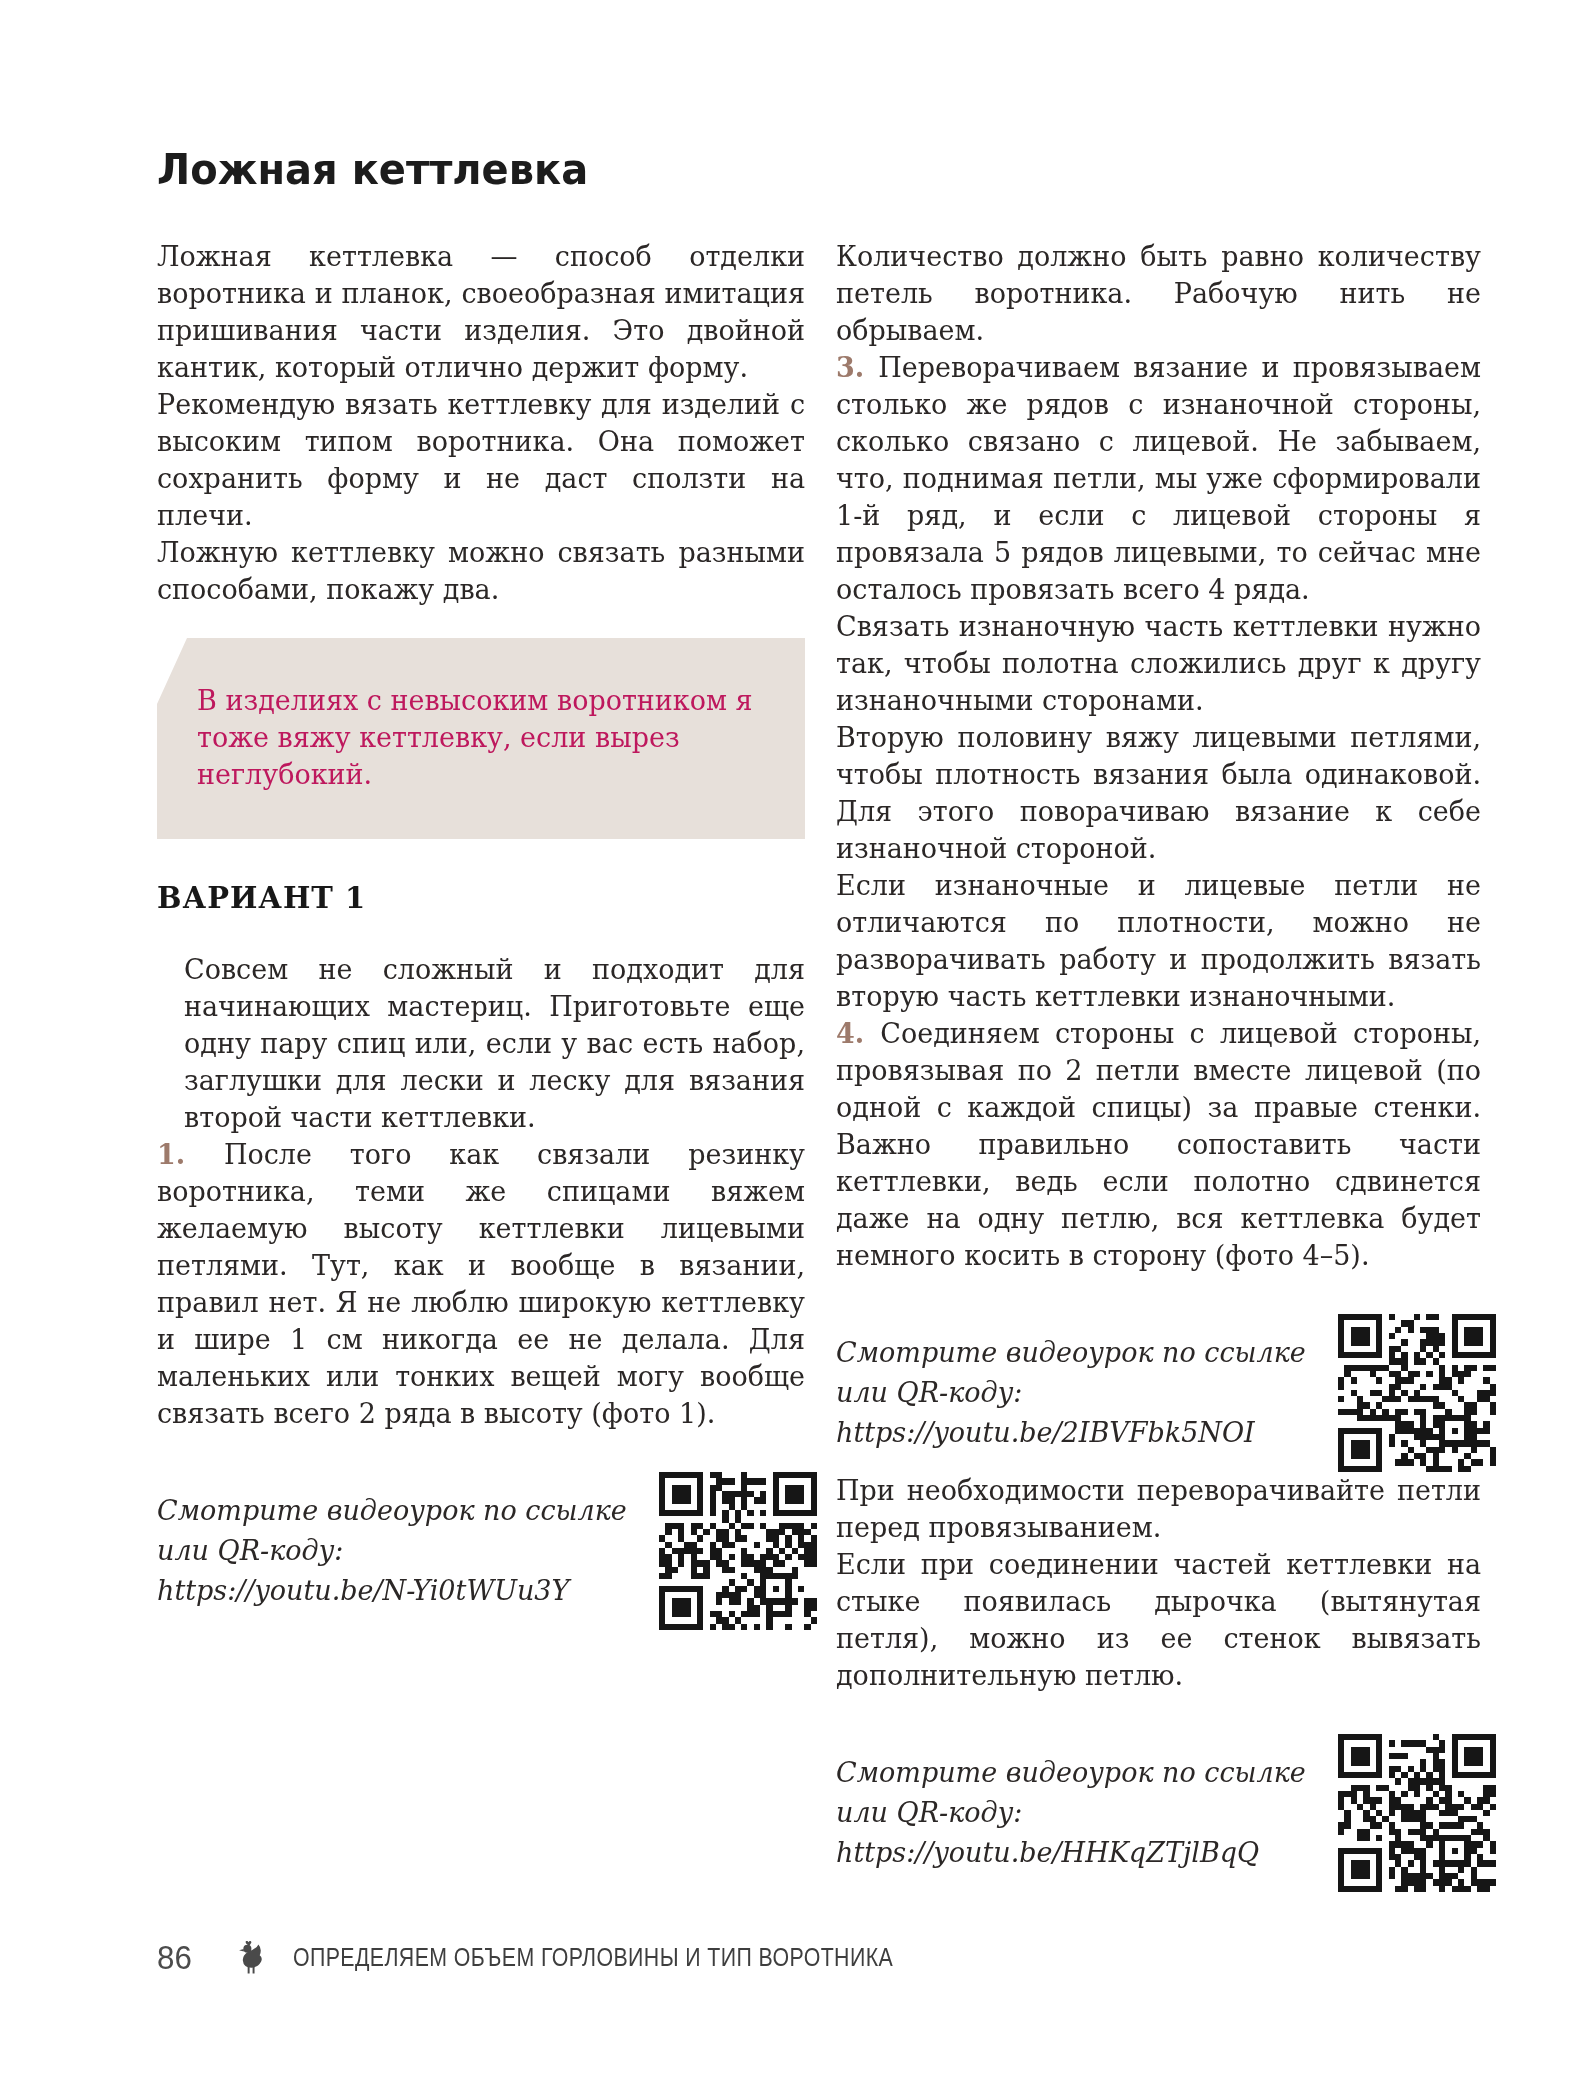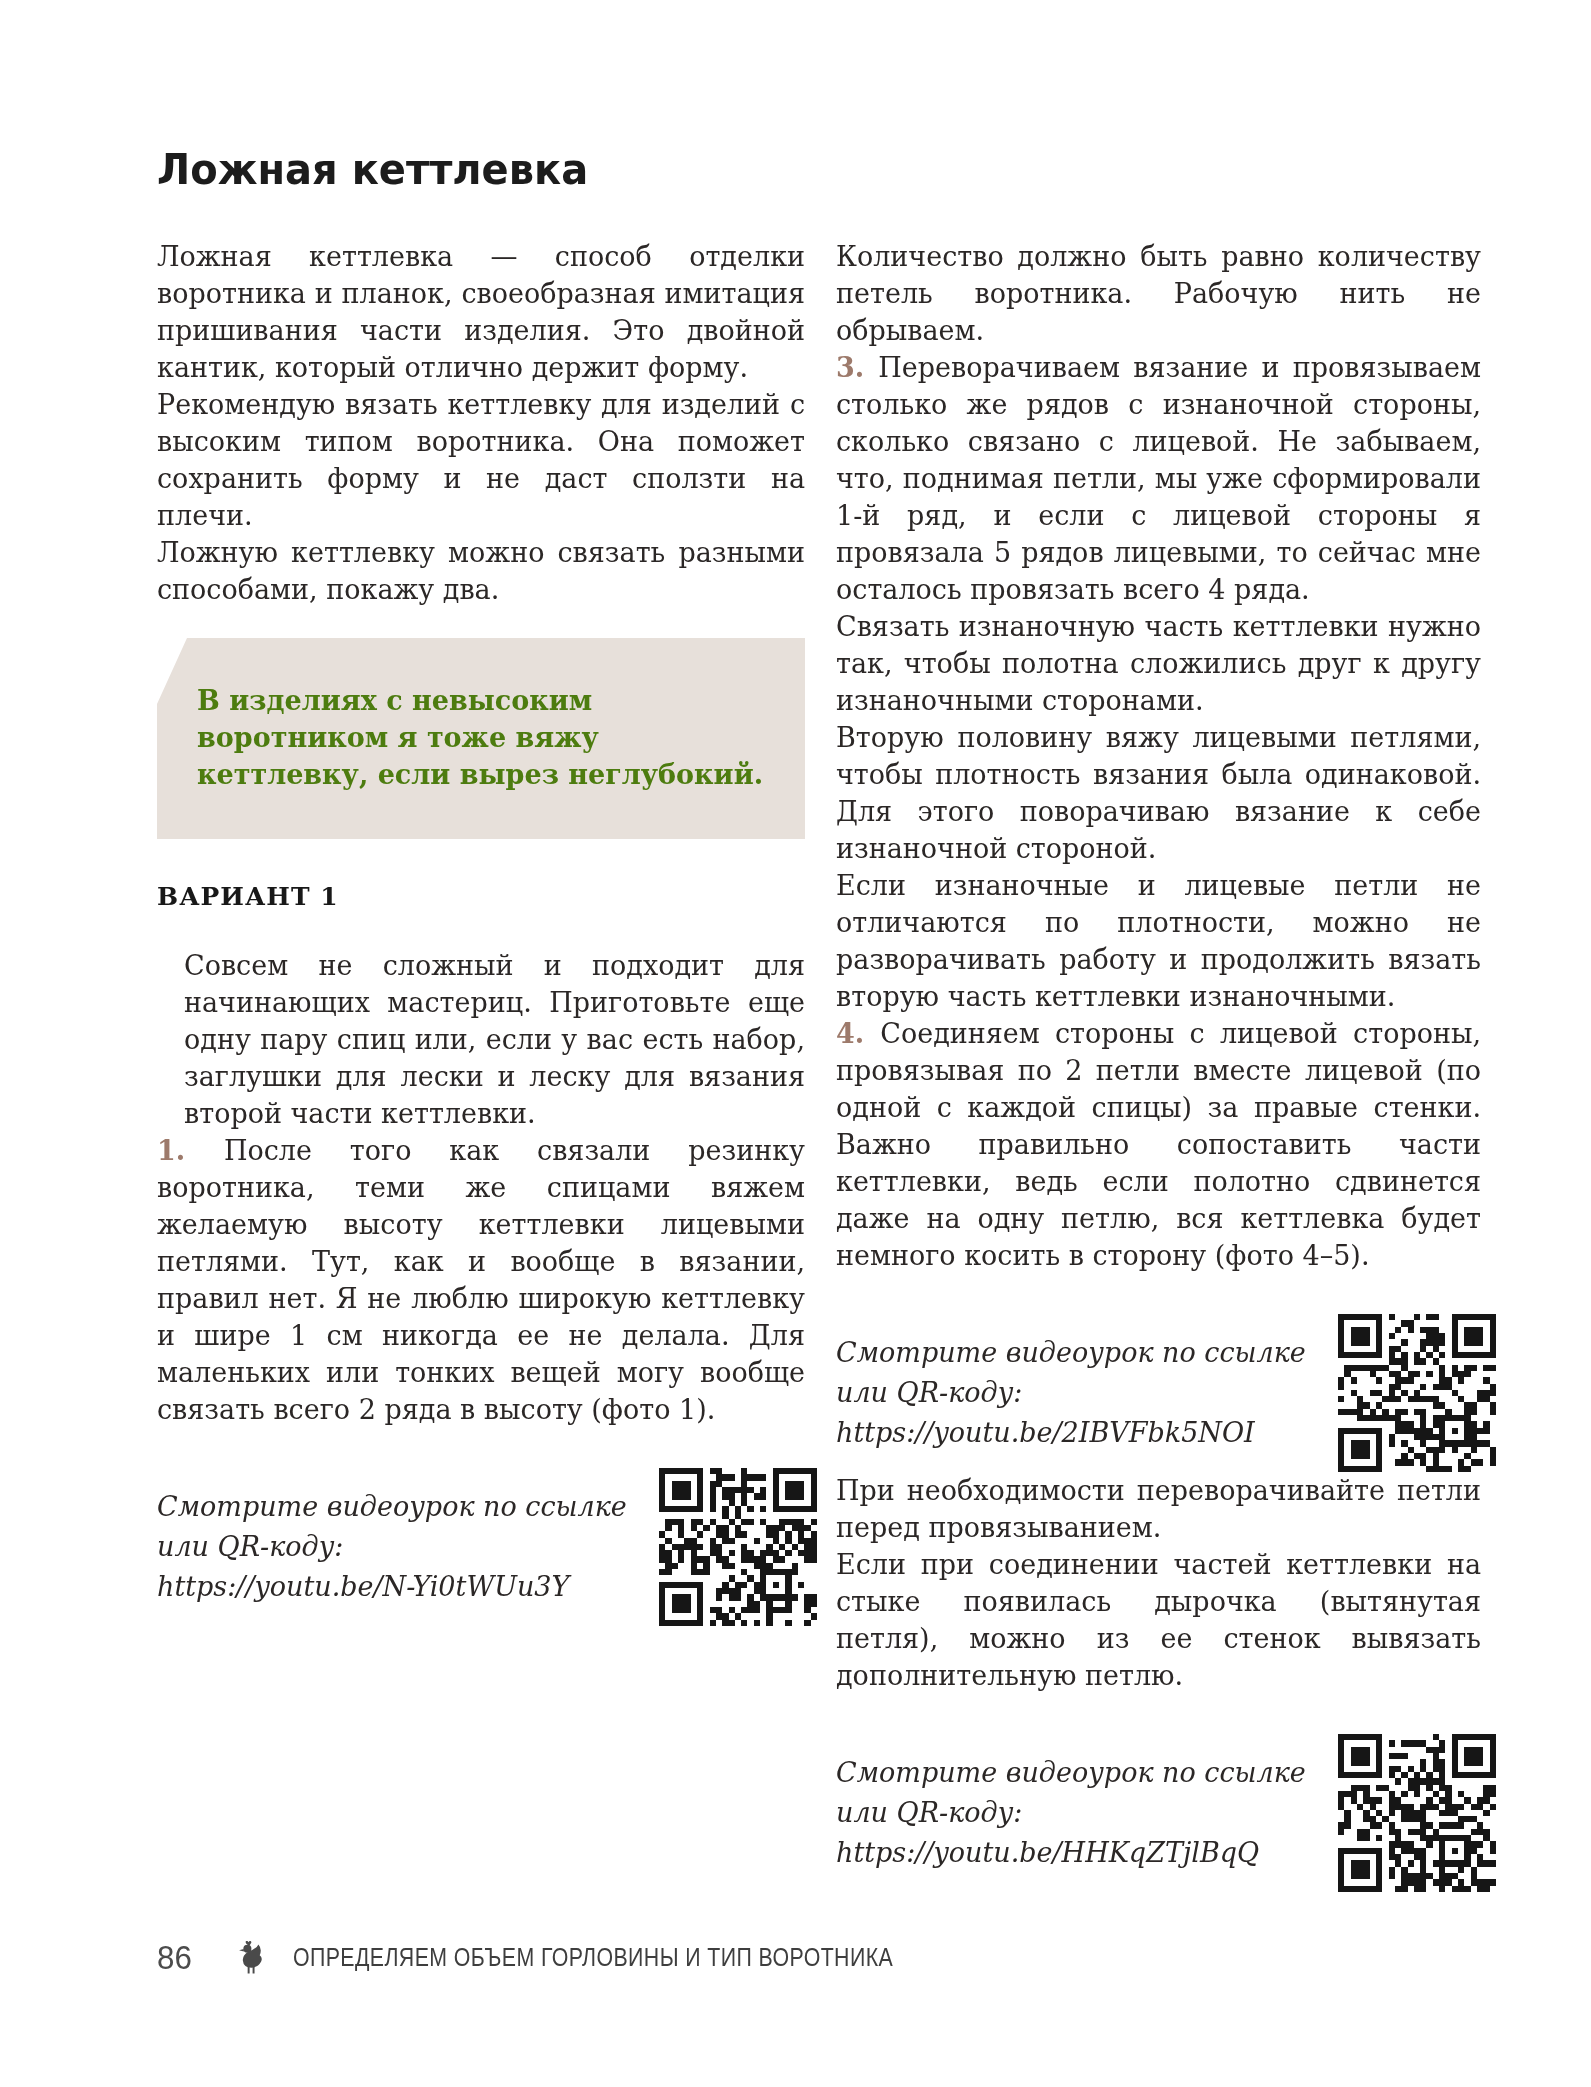--- a/index.html
+++ b/index.html
@@ -29,31 +29,31 @@
   .block { margin-top:32px; }
   .block:first-child { margin-top:0; }
   p.body-p { margin:0; }
 
   .num { font-weight:700; color:#9d7a6b; }
   .it  { }
 
   .callout-wrap { margin-top:30px; }
   .callout {
     background:#e7e0da;
-    color:#4d7c0f;
-    font-weight:700;
+    color:#be185d;
+    font-weight:400;
     padding:44px 36px 46px 40px;
     clip-path:polygon(30px 0, 100% 0, 100% 100%, 0 100%, 0 66px);
   }
   .callout p { margin:0; text-align:left; }
 
   h2.variant {
     margin:44px 0 0 0;
     font-family:"DejaVu Serif", serif;
-    font-size:25px; line-height:1.1;
+    font-size:29px; line-height:1.1;
     font-weight:700; color:#181818;
     letter-spacing:1px;
     text-align:left;
   }
   h2.variant + .block { margin-top:36px;margin-left:27px; }
 
   .qr-block {
     margin-top:40px;
     display:flex; align-items:center; gap:32px;
   }

